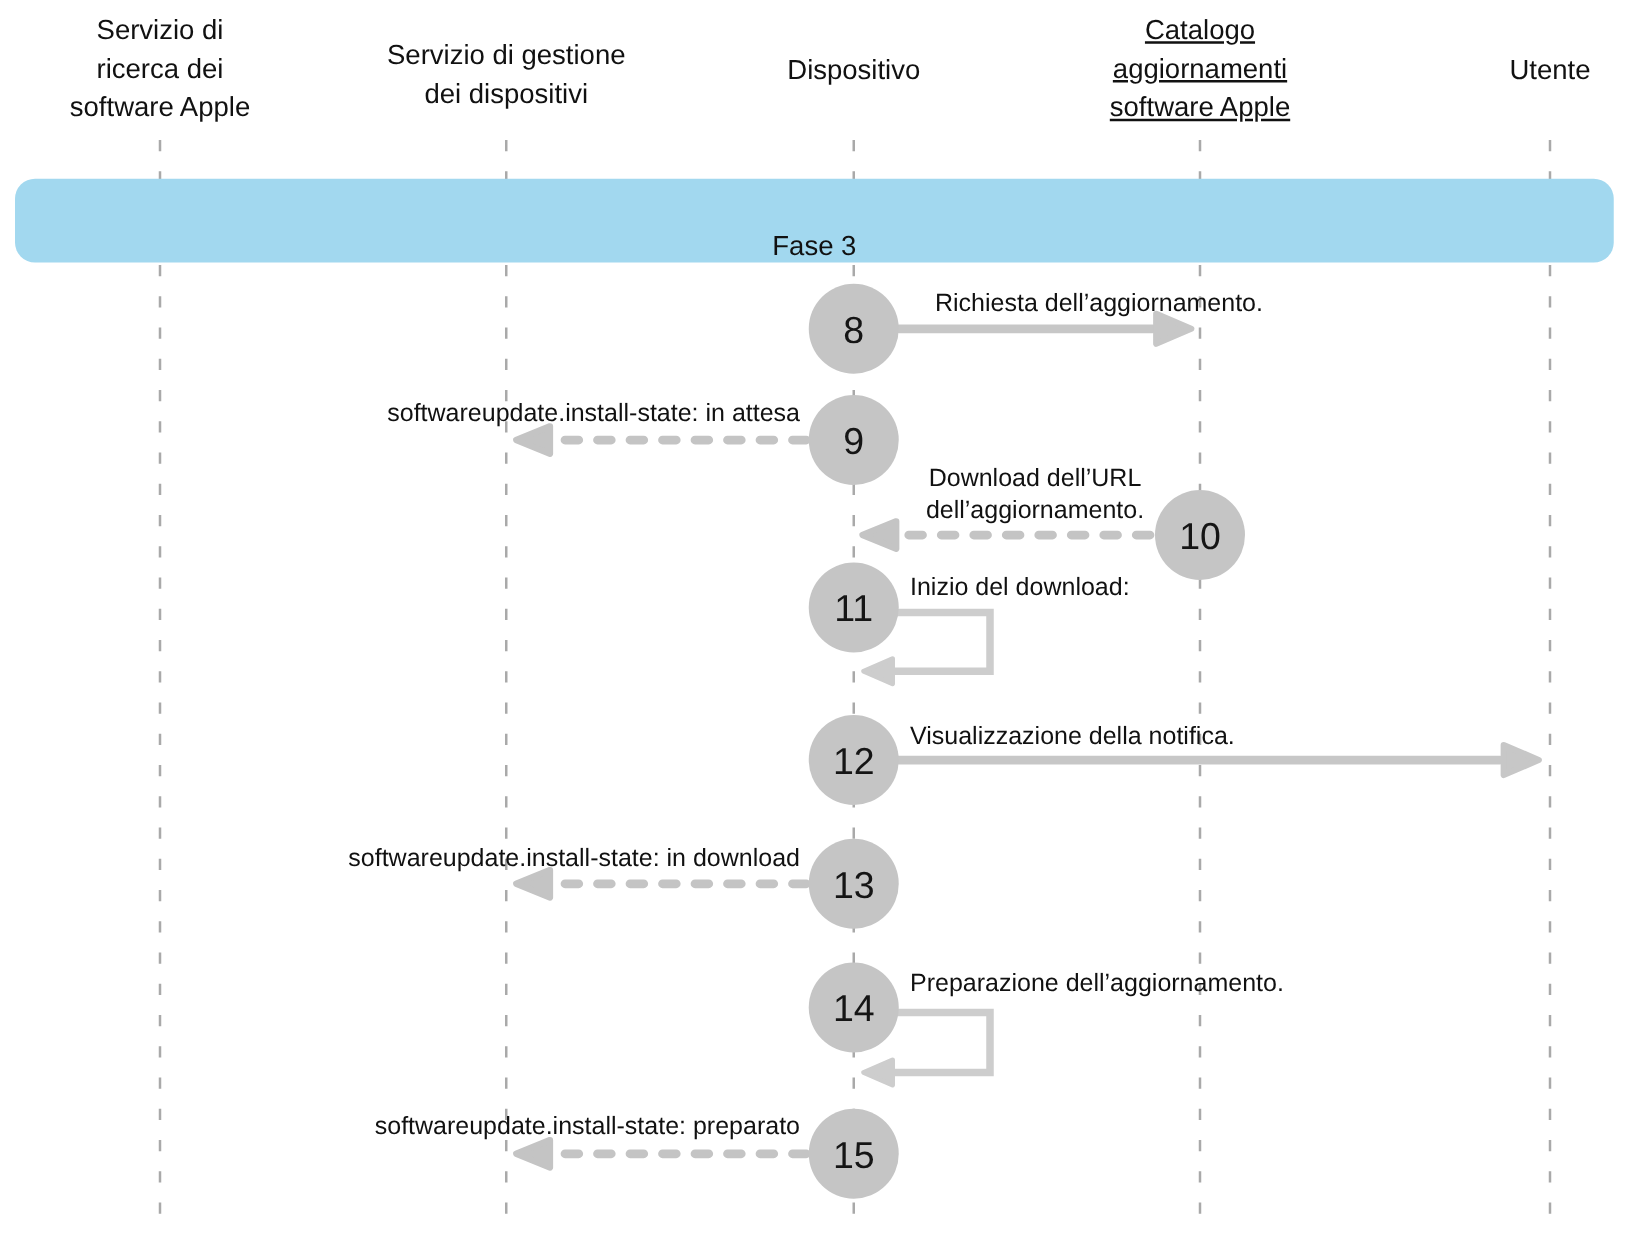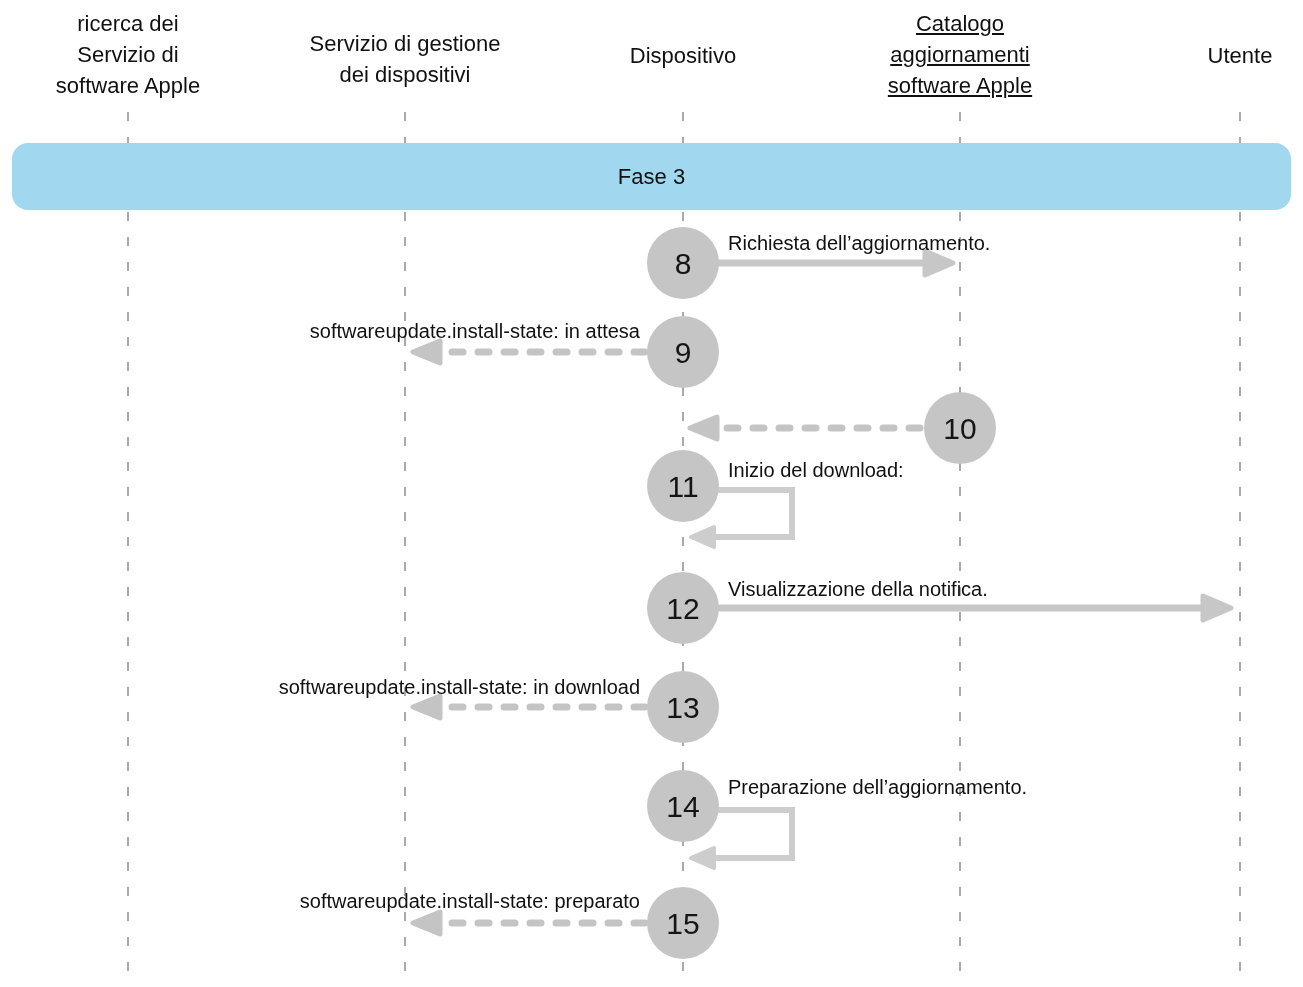--- a/index.html
+++ b/index.html
@@ -18,39 +18,39 @@
   .head{fill:#c7c7c7;stroke:#c7c7c7;stroke-width:5;stroke-linejoin:round;}
   .dhead{fill:#c4c4c4;stroke:#c4c4c4;stroke-width:5;stroke-linejoin:round;}
   .loop{stroke:#cdcdcd;stroke-width:6;fill:none;stroke-linejoin:miter;}
   .lhead{fill:#cdcdcd;stroke:#cdcdcd;stroke-width:4;stroke-linejoin:round;}
   .stepcircle{fill:#c5c5c5;}
   .stepnum{font-family:"Liberation Sans",sans-serif;font-size:30px;fill:#151515;text-anchor:middle;}
   .banner{
     position:absolute;z-index:1;
     left:12px;top:143px;width:1279px;height:67px;
     background:#a2d8ef;border-radius:16px;
-    display:flex;align-items:center;justify-content:center;
+    display:flex;align-items:flex-end;justify-content:center;
     font-size:22px;
   }
   .actor{
     position:absolute;z-index:2;
     text-align:center;font-size:22px;line-height:31px;
   }
   .actor span{display:block;}
   .a0{left:18px;width:220px;top:8px;}
   .a1{left:275px;width:260px;top:28px;}
   .a2{left:573px;width:220px;top:40px;}
   .a3{left:850px;width:220px;top:8px;text-decoration:underline;}
   .a4{left:1130px;width:220px;top:40px;}
   .msglabel{
     position:absolute;z-index:2;
     font-size:20px;line-height:25px;white-space:nowrap;
   }
   .msglabel b{font-weight:400;}
-  .lbl8{left:728px;top:231px;}
+  .lbl8{left:748px;top:231px;}
   .lbl9{right:663px;top:319px;text-align:right;}
   .lbl10{left:722px;top:371px;width:212px;text-align:center;white-space:normal;}
   .lbl11{left:728px;top:458px;}
   .lbl12{left:728px;top:577px;}
   .lbl13{right:663px;top:675px;text-align:right;}
   .lbl14{left:728px;top:775px;}
   .lbl15{right:663px;top:889px;text-align:left;}
 </style>
 </head>
 <body>
@@ -121,41 +121,42 @@
       <circle class="stepcircle" cx="683" cy="923" r="36"></circle>
       <text class="stepnum" x="683" y="934">15</text>
     </g>
   </svg>
 
   <div class="banner">
     <span>Fase 3</span>
   </div>
 
   <div class="actor a0">
+    <span>Servizio di</span>
     <span>ricerca dei</span>
-    <span>Servizio di</span>
     <span>software Apple</span>
   </div>
   <div class="actor a2">
     <span>Dispositivo</span>
   </div>
   <div class="actor a1">
     <span>Servizio di gestione</span>
     <span>dei dispositivi</span>
   </div>
   <div class="actor a3">
     <span>Catalogo</span>
     <span>aggiornamenti</span>
     <span>software Apple</span>
   </div>
   <div class="actor a4">
     <span>Utente</span>
   </div>
 
   <div class="msglabel lbl8">Richiesta dell’aggiornamento.</div>
   <div class="msglabel lbl9"><span>softwareupdate.install-state: </span><b>in attesa</b></div>
+  <div class="msglabel lbl10">Download dell’URL dell’aggiornamento.</div>
   <div class="msglabel lbl11">Inizio del download:</div>
   <div class="msglabel lbl13"><span>softwareupdate.install-state: </span><b>in download</b></div>
   <div class="msglabel lbl12">Visualizzazione della notifica.</div>
   <div class="msglabel lbl14">Preparazione dell’aggiornamento.</div>
   <div class="msglabel lbl15"><span>softwareupdate.install-state: </span><b>preparato</b></div>
 
 </div>
 
 </body></html>

